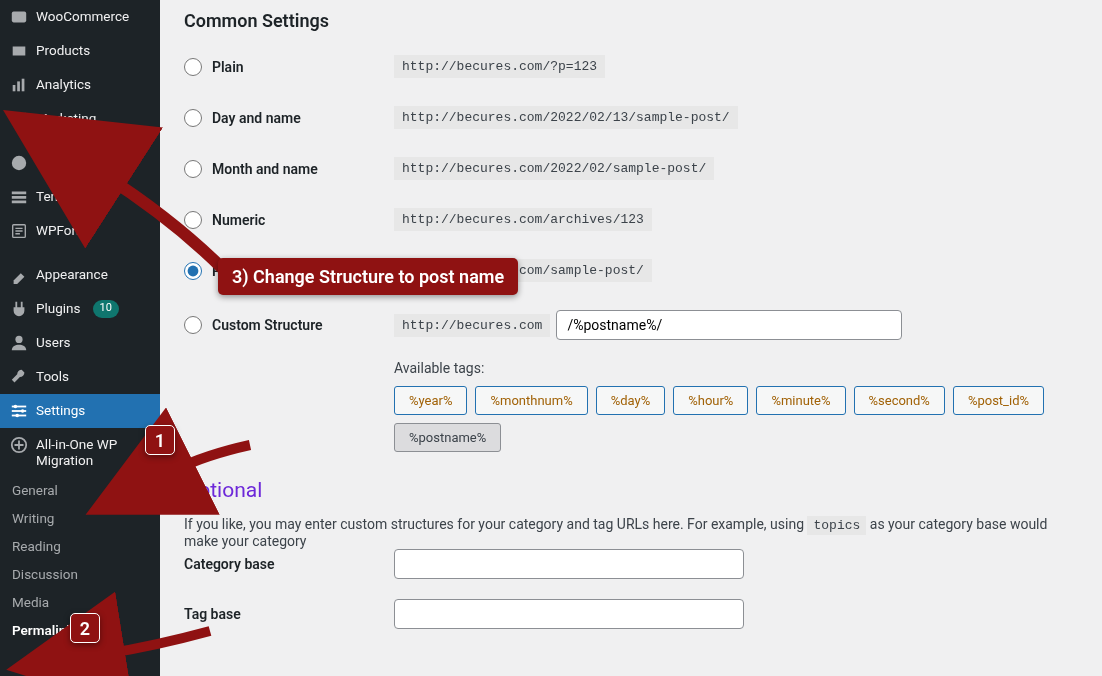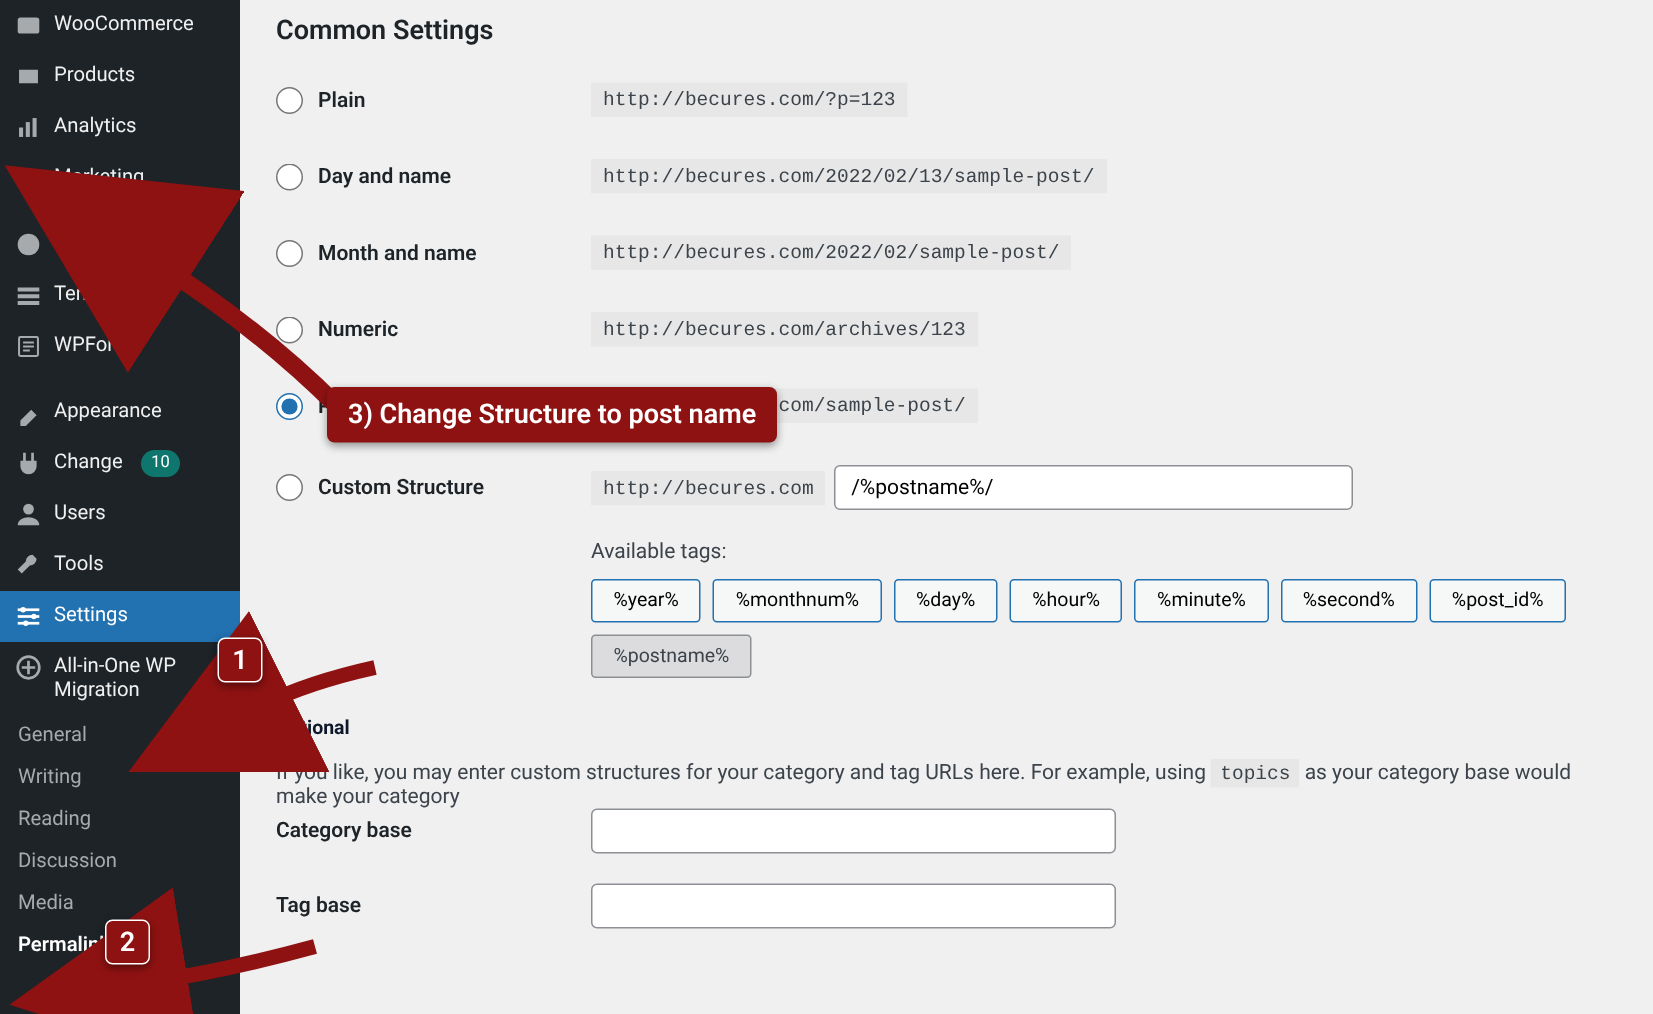--- a/index.html
+++ b/index.html
@@ -7,30 +7,30 @@
   .sidebar{width:160px;background:#1d2327;color:#f0f0f1;display:flex;flex-direction:column;font-size:13.5px;flex-shrink:0}
   .side-item{display:flex;gap:8px;padding:8px 10px;cursor:pointer;color:#f0f0f1}
   .side-item.sel{background:#2271b1;color:#fff}
   .side-item svg,.side-item .ic{width:18px;height:18px;flex-shrink:0;fill:#a7aaad}
   .side-item.sel svg{fill:#fff}
   .sub{padding:6px 10px 6px 12px;color:#a7aaad;font-size:13.5px;cursor:pointer}
   .sub.sel{color:#fff;font-weight:600}
   .badge{background:#0f766e;color:#fff;border-radius:9px;font-size:11px;padding:1px 7px;margin-left:4px}
   .main{flex:1;padding:10px 20px 20px 24px;overflow:auto;position:relative}
   h3{font-size:18px;font-weight:600;margin-bottom:24px;color:#1d2327}
-  h4{font-size:13px;font-weight:700;margin:26px 0 14px;color:#0f172a}
+  h4{font-size:21px;font-weight:400;margin:26px 0 14px;color:#6d28d9}
   .row{display:flex;align-items:center;margin-bottom:28px;position:relative}
   .row label{display:flex;align-items:center;gap:10px;width:210px;font-weight:600;color:#1d2327;font-size:14px}
   input[type=radio]{width:18px;height:18px;accent-color:#2271b1}
   code{background:#e7e7e7;padding:4px 8px;font-family:Liberation Mono, monospace;font-size:13px;color:#3c434a}
   .custom-base{display:flex;align-items:center;gap:6px}
   .custom-input{background:#fff;border:1px solid #8c8f94;padding:6px 10px;font-size:14px;width:346px;border-radius:4px}
   .tags-label{margin:-8px 0 10px 210px;font-size:14px;color:#3c434a}
   .tags{margin-left:210px;display:flex;gap:8px;flex-wrap:wrap}
-  .tag{border:1px solid #2271b1;color:#000000;background:#f6f7f7;padding:6px 14px;border-radius:3px;font-size:13px;cursor:pointer}
+  .tag{border:1px solid #2271b1;color:#a16207;background:#f6f7f7;padding:6px 14px;border-radius:3px;font-size:13px;cursor:pointer}
   .tag.active{background:#dcdcde;border-color:#8c8f94;color:#3c434a}
   .desc{font-size:14px;color:#3c434a;}
   .desc code{padding:2px 6px}
   .base-row{display:flex;align-items:center;margin-bottom:20px}
   .base-row label{width:210px;font-weight:600;color:#1d2327;font-size:14px}
   .base-input{background:#fff;border:1px solid #8c8f94;padding:5px 10px;font-size:14px;width:350px;border-radius:4px;height:30px}
   
   .callout{position:absolute;background:#8f1212;color:#fff;font-weight:600;border-radius:5px;display:flex;align-items:center;justify-content:center;box-shadow:0 2px 6px rgba(0,0,0,.4);z-index:50}
   .callout.num{width:30px;height:30px;font-size:18px;border:1px solid #fff}
   .callout.txt{padding:8px 14px;font-size:18px}
@@ -91,21 +91,21 @@
   <div class="side-item">
       <svg viewBox="0 0 20 20">
         <path d="M4 16l8-8 4 4-8 8H4z"></path>
       </svg>
       <span>Appearance</span>
     </div>
   <div class="side-item">
       <svg viewBox="0 0 20 20">
         <path d="M6 2v6H4v4a6 6 0 0012 0V8h-2V2h-2v6H8V2z"></path>
       </svg>
-      <span>Change</span>
+      <span>Plugins</span>
       <span class="badge">10</span>
     </div>
   <div class="side-item">
       <svg viewBox="0 0 20 20">
         <circle cx="10" cy="6" r="4"></circle>
         <path d="M2 18c0-4 4-6 8-6s8 2 8 6z"></path>
       </svg>
       <span>Users</span>
     </div>
   <div class="side-item">

